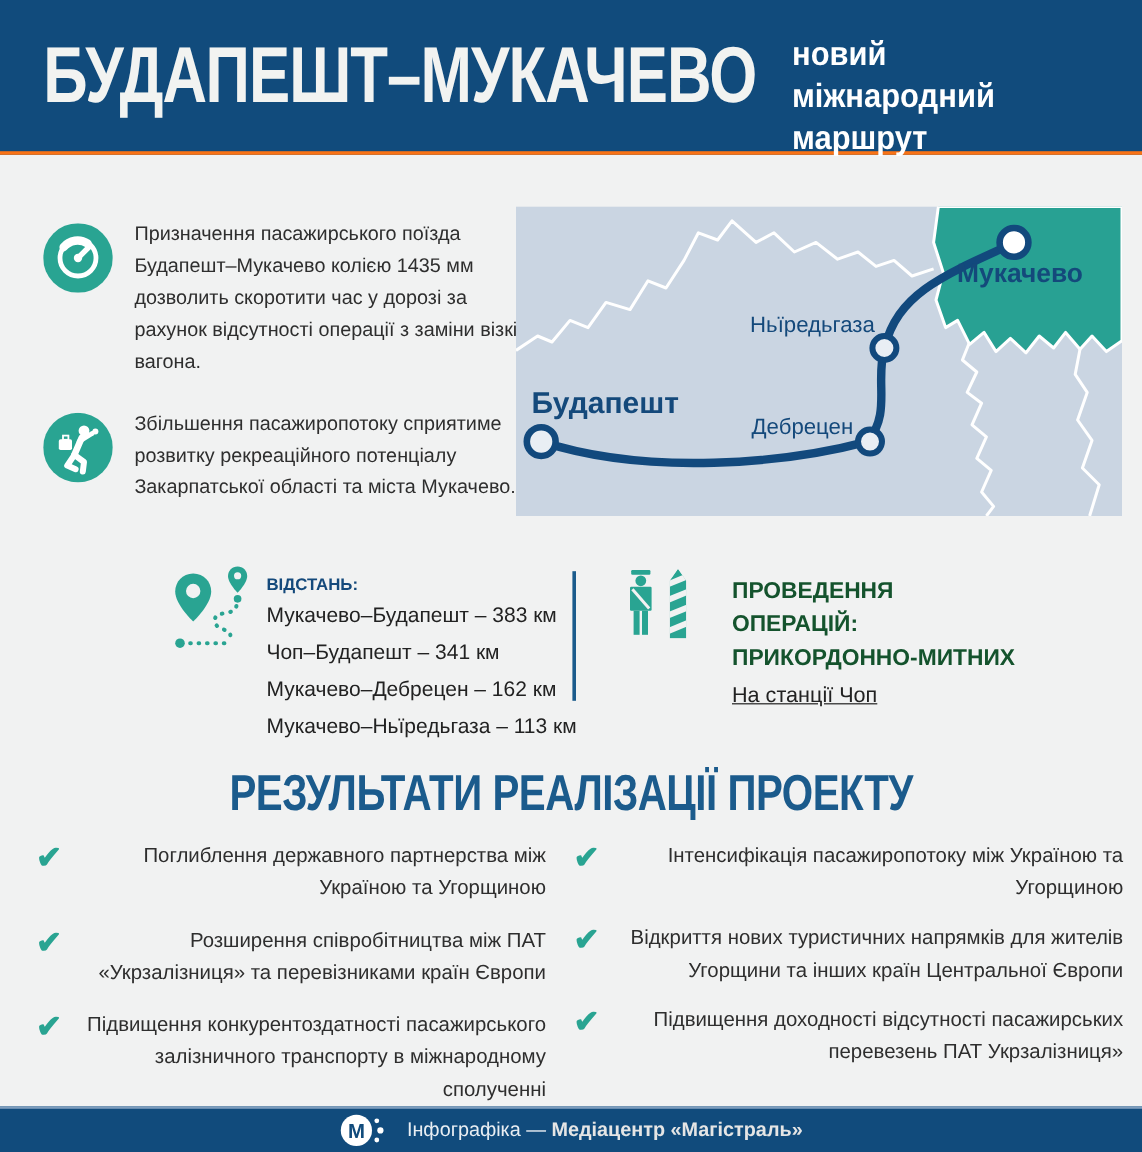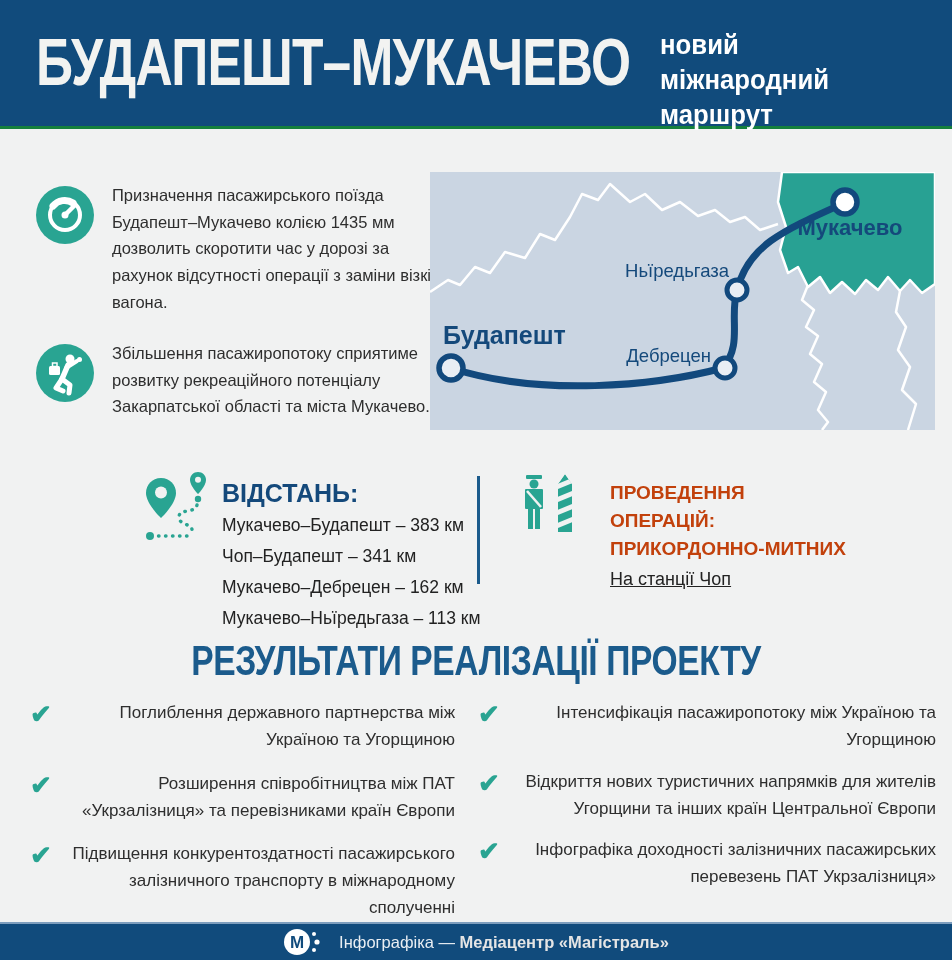--- a/index.html
+++ b/index.html
@@ -9,21 +9,21 @@
     background:#f1f2f2;
     position:relative;
     width:952px; height:960px;
     overflow:hidden;
   }
   .page { position:absolute; inset:0; background:#f1f2f2; }
 
   
   .header {
     position:absolute; left:0; top:0; width:952px; height:129px;
-    background:#114b7c; border-bottom:3px solid #15803d;
+    background:#114b7c; border-bottom:3px solid #f97316;
   }
   .header-title {
     position:absolute; left:36px; top:24px;
     font-size:66px; font-weight:bold; color:#f2f3f1;
     letter-spacing:-1px; white-space:nowrap;
     transform:scaleX(0.78); transform-origin:left top;
   }
   .header-subtitle {
     position:absolute; left:660px; top:27px; width:270px;
     font-size:28px; font-weight:bold; color:#ffffff; line-height:1.25;
@@ -41,29 +41,29 @@
   }
 
   
   .map-wrap { position:absolute; left:430px; top:172px; width:505px; height:258px; }
   .map-wrap svg { display:block; }
   .map-city-label { font-family:"Liberation Sans", sans-serif; fill:#14497b; }
 
   
   .pins-icon   { position:absolute; left:141px; top:470px; width:72px; height:72px; }
   .distance-block { position:absolute; left:222px; top:479px; width:260px; }
-  .distance-title { font-size:25px; font-weight:bold; color:#14497b; margin-bottom:5px; }
+  .distance-title { font-size:14px; font-weight:bold; color:#14497b; margin-bottom:5px; }
   .distance-line  { font-size:17.5px; color:#222; line-height:1.38; margin-bottom:7px; }
   .stats-divider {
     position:absolute; left:477px; top:476px; width:3px; height:108px;
     background:#1b5b8c;
   }
   .guard-icon { position:absolute; left:518px; top:470px; width:64px; height:72px; }
   .customs-block { position:absolute; left:610px; top:479px; width:300px; }
-  .customs-title { font-size:19px; font-weight:bold; color:#c2410c; line-height:1.47; }
+  .customs-title { font-size:19px; font-weight:bold; color:#14532d; line-height:1.47; }
   .customs-value { font-size:18px; color:#222; margin-top:6px;text-decoration:underline; }
 
   
   .results-heading {
     position:absolute; left:0; top:637px; width:952px;
     text-align:center; font-size:42px; font-weight:bold; color:#1b5b8c;
     transform:scaleX(0.8); transform-origin:center top; white-space:nowrap;
     letter-spacing:-0.5px;
   }
   .results-col { position:absolute; top:700px; display:flex; flex-direction:column; }
@@ -216,21 +216,21 @@
     <div class="result-item">
       <span class="check-icon">✔</span>
       <span class="result-text">Інтенсифікація пасажиропотоку між Україною та Угорщиною</span>
     </div>
     <div class="result-item">
       <span class="check-icon">✔</span>
       <span class="result-text">Відкриття нових туристичних напрямків для жителів Угорщини та інших країн Центральної Європи</span>
     </div>
     <div class="result-item">
       <span class="check-icon">✔</span>
-      <span class="result-text">Інфографіка доходності залізничних пасажирських перевезень ПАТ Укрзалізниця»</span>
+      <span class="result-text">Підвищення доходності відсутності пасажирських перевезень ПАТ Укрзалізниця»</span>
     </div>
   </div>
 
   <div class="footer">
     <svg class="footer-logo" viewBox="0 0 44 30">
       <circle cx="14" cy="15" r="13" fill="#ffffff"></circle>
       <text x="14" y="21" text-anchor="middle" font-family="Liberation Sans, sans-serif" font-size="17" font-weight="bold" fill="#114b7c">М</text>
       <circle cx="31" cy="7" r="2" fill="#ffffff"></circle>
       <circle cx="34" cy="15" r="2.6" fill="#ffffff"></circle>
       <circle cx="31" cy="23" r="2" fill="#ffffff"></circle>

